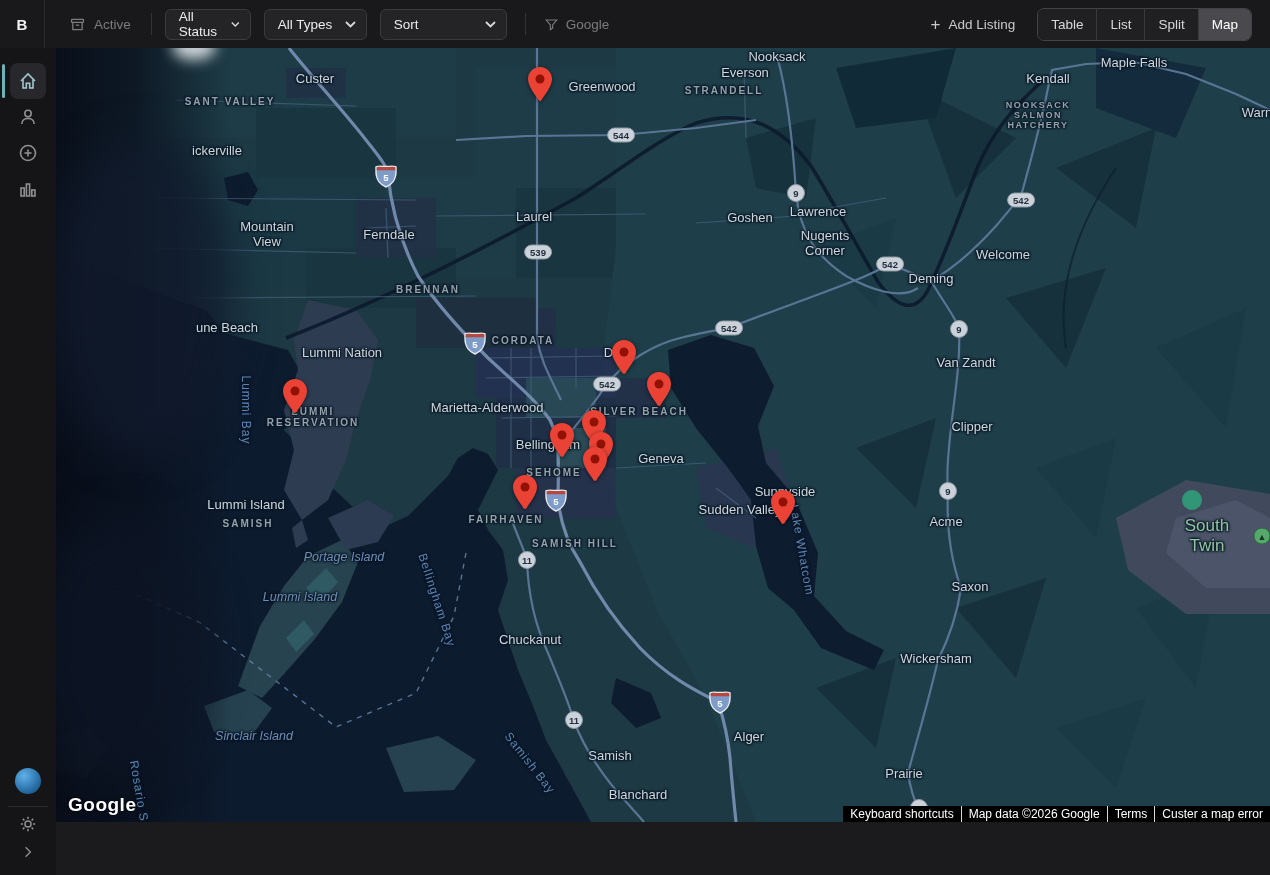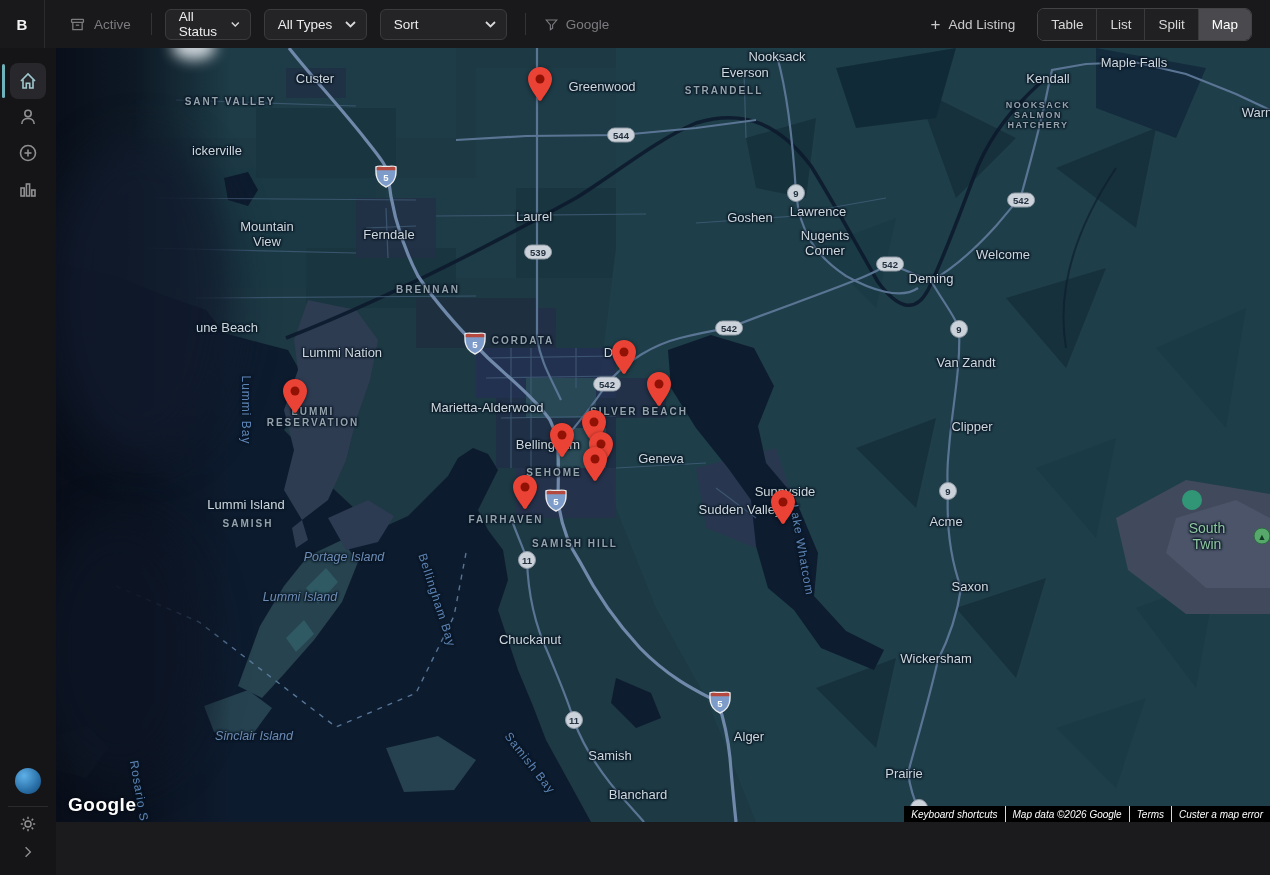--- a/index.html
+++ b/index.html
@@ -60,39 +60,39 @@
   .blob-white { left:116px; top:-14px; width:44px; height:26px; background:rgba(235,240,245,0.85);
     filter:blur(7px); z-index:7; }
 
   .lbl { position:absolute; z-index:10; white-space:pre-line; text-align:center; pointer-events:none;
     text-shadow:-1px -1px 2px #0b1826, 1px -1px 2px #0b1826, -1px 1px 2px #0b1826, 1px 1px 2px #0b1826; }
   .lbl.town   { color:#ced7dd; font-size:13px; }
   .lbl.area   { color:#94a2ac; font-size:10px; font-weight:bold; letter-spacing:2px; }
   .lbl.area-sm{ color:#94a2ac; font-size:9px;  font-weight:bold; letter-spacing:1.5px; }
   .lbl.water  { color:#5d84b6; font-size:12px; letter-spacing:1px; }
   .lbl.island { color:#6d8cb5; font-size:12.5px; font-style:italic; }
-  .lbl.peak   { color:#8fc7a0; font-size:14px; }
+  .lbl.peak   { color:#8fc7a0; font-size:17px; }
 
   .shield-pill { position:absolute; z-index:9; min-width:27px; height:15px; padding:0 5px;
     background:#ccd2da; border:1.5px solid #8f99a5; border-radius:9px; color:#23303f;
     font-size:9.5px; font-weight:bold; display:flex; align-items:center; justify-content:center; }
   .shield-circle { position:absolute; z-index:9; width:18px; height:18px;
     background:#ccd2da; border:1.5px solid #8f99a5; border-radius:50%; color:#23303f;
     font-size:9.5px; font-weight:bold; display:flex; align-items:center; justify-content:center; }
   .shield-i5 { position:absolute; z-index:9; width:22px; height:24px; }
   .park-badge { position:absolute; z-index:9; width:17px; height:17px; border-radius:50%;
     background:#57a86b; color:#0e3b24; font-size:9px; display:flex; align-items:center;
     justify-content:center; border:1px solid #2c6b42; }
 
   .pin { position:absolute; width:24px; height:34px; z-index:20; cursor:pointer;
     filter:drop-shadow(0 1px 2px rgba(0,0,0,0.55)); }
 
   #attribution { position:absolute; right:0; bottom:0; height:16px; display:flex; z-index:30; }
-  .attr-item { background:#000; color:#fff; font-size:10px; padding:0 7px; display:flex;
-    align-items:center; border-left:1px solid rgba(255,255,255,0.85); cursor:pointer;font-style:italic; }
+  .attr-item { background:#000; color:#fff; font-size:12px; padding:0 7px; display:flex;
+    align-items:center; border-left:1px solid rgba(255,255,255,0.85); cursor:pointer; }
   .attr-item:first-child { border-left:none; }
   #google-logo { position:absolute; left:12px; bottom:6px; color:#fff; font-size:19px;
     font-weight:bold; letter-spacing:0.5px; z-index:30; cursor:pointer;
     text-shadow:0 0 3px rgba(0,0,0,0.8); }
 </style>
 </head>
 <body>
 
 <div id="app">
 

